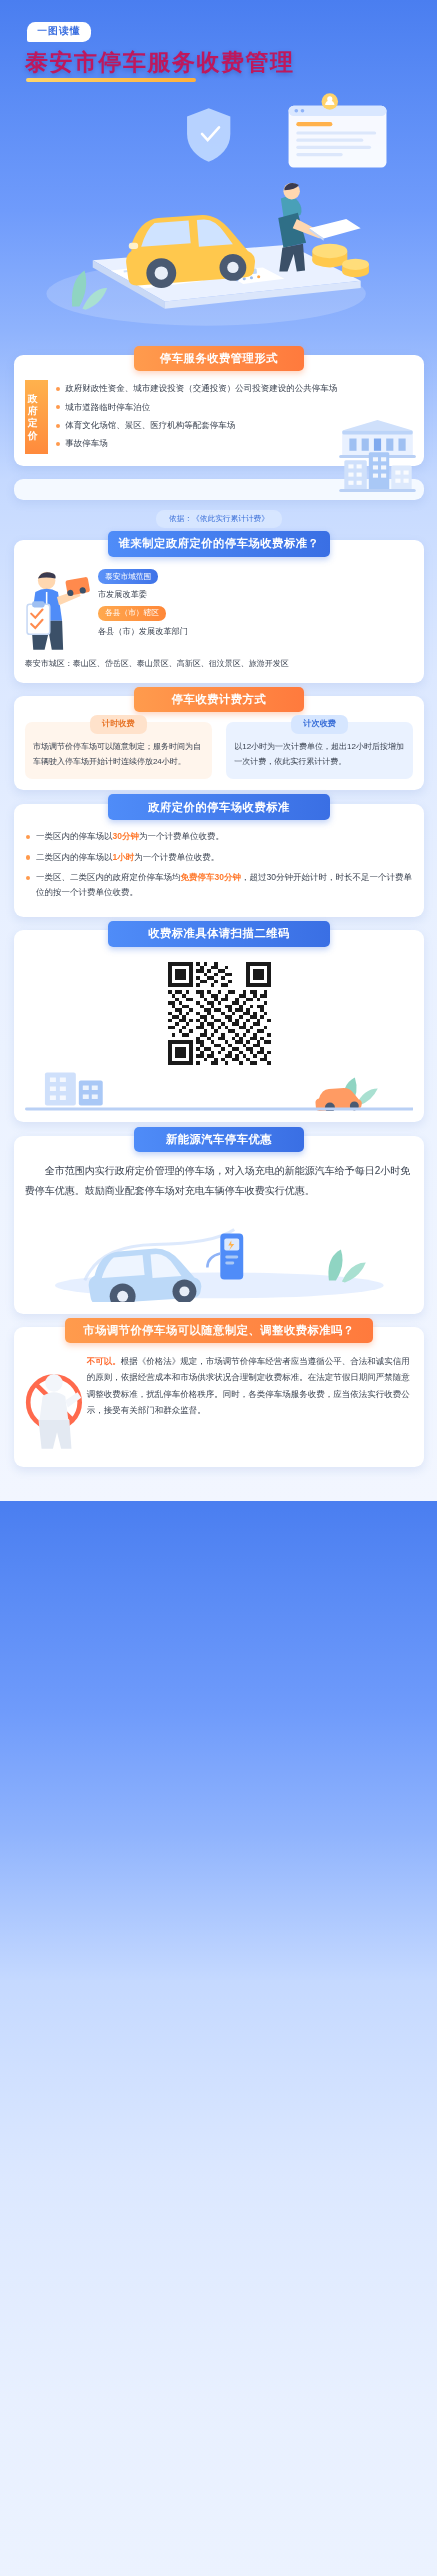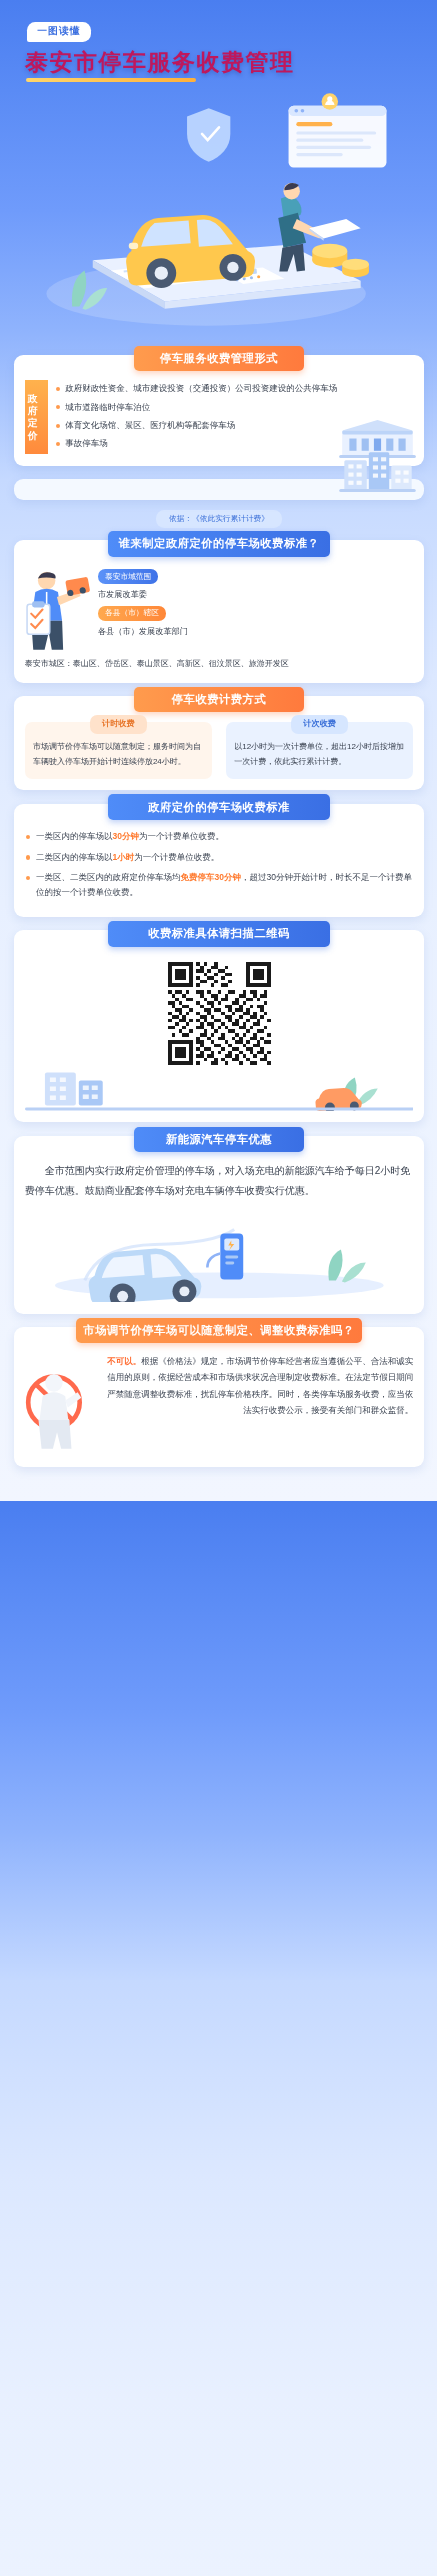--- a/index.html
+++ b/index.html
@@ -49,21 +49,21 @@
     color: #fff; font-size: 11.3px; font-weight: bold;
     padding: 5.2px 0; border-radius: 5px;
     box-shadow: 0 2.6px 6.2px rgba(255,130,70,.35);
     letter-spacing: 0.5px;
   }
   .sec-title.blue {
     background: linear-gradient(90deg,#4f8cf8,#3a6fe4);
     box-shadow: 0 2.6px 6.2px rgba(70,120,230,.35);
   }
   .sec-title.wide { width: 222px; }
-  .sec-title.xwide { width: 286px; }
+  .sec-title.xwide { width: 308px; }
 
   
   .vblock { display: flex; align-items: stretch; gap: 7.2px; }
   .vlabel {
     flex: 0 0 23px;
     background: linear-gradient(180deg,#ffb24d,#ff8a3c);
     color: #fff; font-size: 9.8px; font-weight: bold;
     border-radius: 0;
     display: flex; flex-direction: column; align-items: center; justify-content: center;
     padding: 7.2px 3.1px; line-height: 1.25; letter-spacing: 0.5px;
@@ -132,21 +132,21 @@
   
   .qr-box { text-align: center; padding-top: 2.1px; }
   .qr { width: 103px; height: 103px; margin: 4.1px auto 0 auto; display: block; }
   .qr-art { width: 100%; height: 46px; display: block; }
 
   
   .ne-text { font-size: 10px; line-height: 1.95; color: #3a4250; text-indent: 2em; }
   .ne-art { width: 100%; height: 98px; display: block; margin-top: 4.1px; }
 
   
-  .ma-wrap { display: flex; gap: 20px; align-items: flex-start; text-align: right; }
+  .ma-wrap { display: flex; gap: 0; align-items: flex-start; }
   .ma-art { flex: 0 0 62px; height: 103px; }
   .ma-text { flex: 1 1 auto; font-size: 8.5px; line-height: 1.95; color: #3a4250; }
   .ma-no { color: #ff6a2e; font-weight: bold; }
 </style>
 </head>
 <body>
 
 <div class="page">
 
   <div class="hero">

